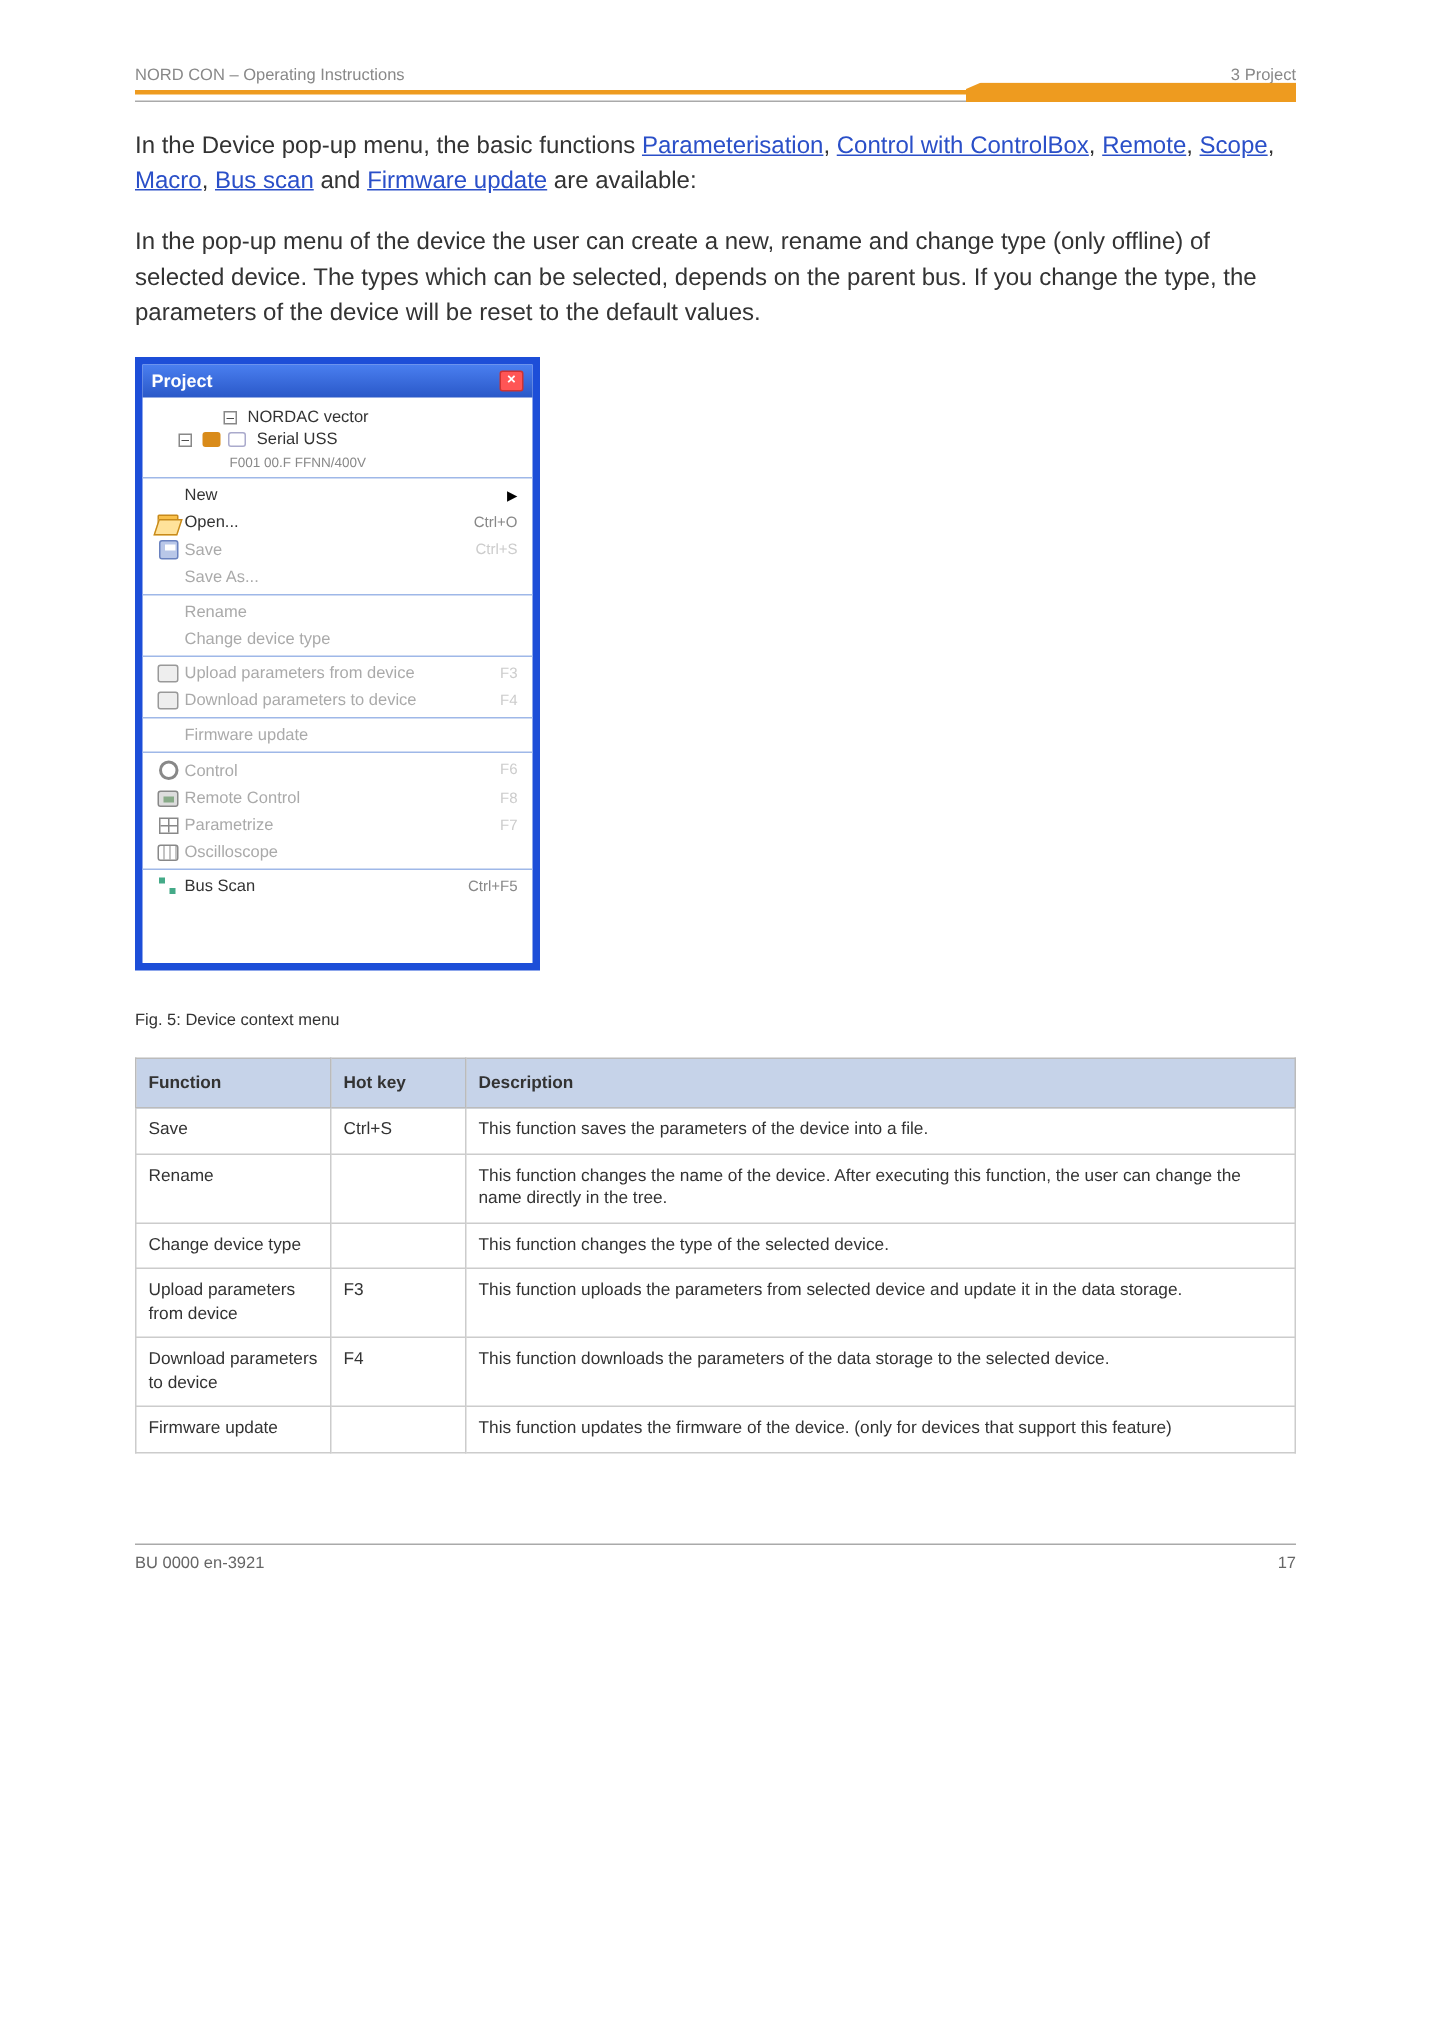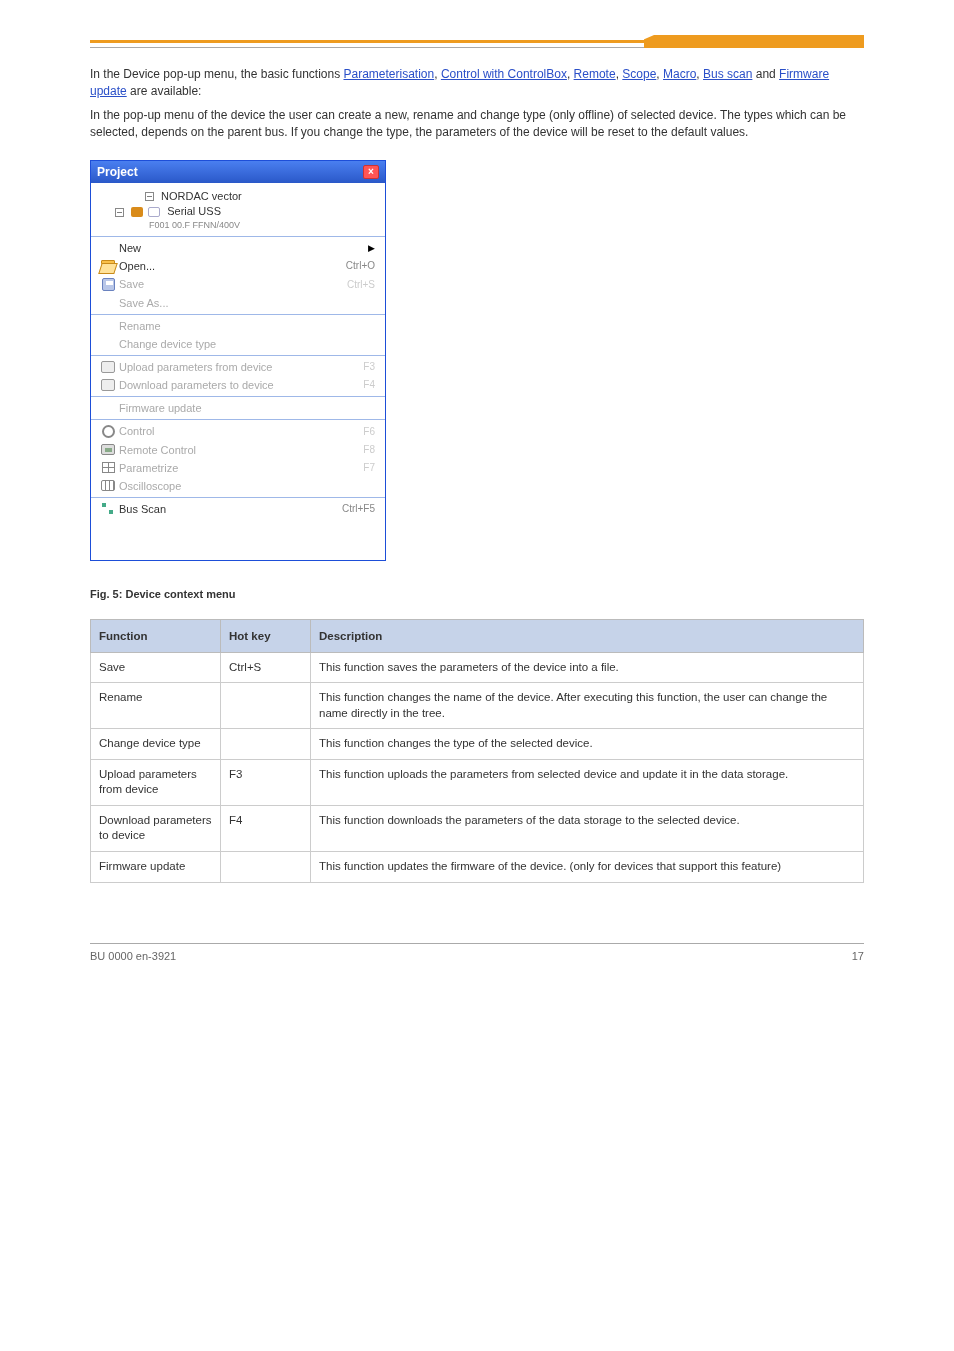--- a/index.html
+++ b/index.html
@@ -37,25 +37,25 @@
     padding:4px 0 4px 0;
     border-bottom: none;
   }
   .hr-thin { border:none; border-top:1px solid #aaa; margin:0 0 18px 0; }
   h3.section-title {
     font-size:15px;
     font-weight:bold;
     margin: 8px 0 8px 0;
     color:#333;
   }
-  p { margin:6px 0; line-height:1.45; font-size:12px; }
+  p { margin:18px 0; line-height:1.45; font-size:16px; }
   a.inline-link { color:#2a4fc8; text-decoration:underline; }
   .screenshot-box {
-    width: 296px;
-    border: 1px solid #1d4ed8;
+    width: 270px;
+    border: 5px solid #1d4ed8;
     margin: 18px 0 26px 0;
     background:#fff;
     font-family: Tahoma, Arial, sans-serif;
     font-size:11px;
   }
   .ss-titlebar {
     background: linear-gradient(to bottom, #4a7ff0, #2a58c8);
     color:#fff;
     font-weight:bold;
     font-size:12px;
@@ -112,21 +112,21 @@
   .ico-disk::after{content:"";position:absolute;left:3px;top:2px;width:7px;height:4px;background:#fff;}
   .ico-transfer { width:14px;height:12px;border:1px solid #999;border-radius:2px;background:#eee;}
   .ico-gear { width:13px;height:13px;border:2px solid #888;border-radius:50%;}
   .ico-remote { width:14px;height:11px;border:1px solid #888;border-radius:2px;background:#ddd;position:relative;}
   .ico-remote::after{content:"";position:absolute;left:3px;top:3px;width:7px;height:4px;background:#8a8;}
   .ico-grid { width:13px;height:11px;border:1px solid #888;background:linear-gradient(#888,#888) 50% 0/1px 100% no-repeat,linear-gradient(#888,#888) 0 50%/100% 1px no-repeat;}
   .ico-scope { width:14px;height:11px;border:1px solid #888;border-radius:2px;background:linear-gradient(to right,#888 1px,transparent 1px) 3px 0/4px 100%;}
   .ico-scan { width:14px;height:12px;position:relative;}
   .ico-scan::before{content:"";position:absolute;left:1px;top:0;width:4px;height:4px;background:#4a8;}
   .ico-scan::after{content:"";position:absolute;left:8px;top:7px;width:4px;height:4px;background:#4a8;}
-  .caption { font-weight:bold; font-size:11px; margin:6px 0 16px 0;}
+  .caption { font-weight:normal; font-size:11px; margin:6px 0 16px 0;}
   table.info {
     width:100%;
     border-collapse:collapse;
     font-size:11.5px;
   }
   table.info th {
     background:#c6d3e9;
     text-align:left;
     font-weight:bold;
     padding:10px 8px;
@@ -149,20 +149,24 @@
     color:#666;
     display:flex;
     justify-content:space-between;
     text-align:center;
   }
 </style>
 </head>
 <body>
 
 <div class="page">
+  <div class="header-row">
+    <span>NORD CON – Operating Instructions</span>
+    <span>3 Project</span>
+  </div>
   <div class="header-bar"></div>
   <hr class="hr-thin">
 
 
   <p>
     <span>In the Device pop-up menu, the basic functions </span>
     <a class="inline-link">Parameterisation</a>,
     <a class="inline-link">Control with ControlBox</a>,
     <a class="inline-link">Remote</a>,
     <a class="inline-link">Scope</a>,

